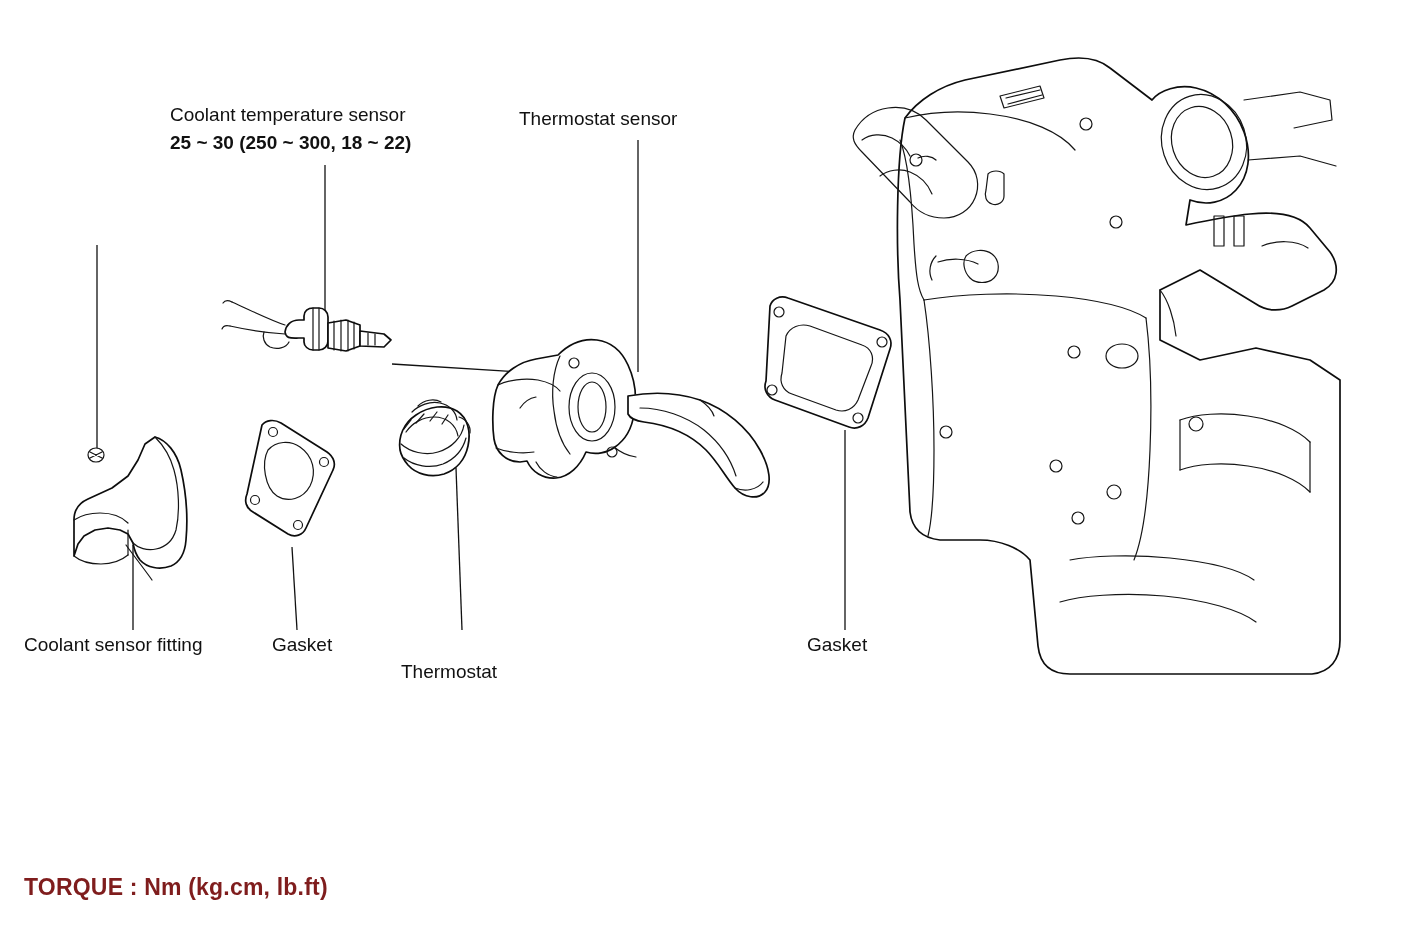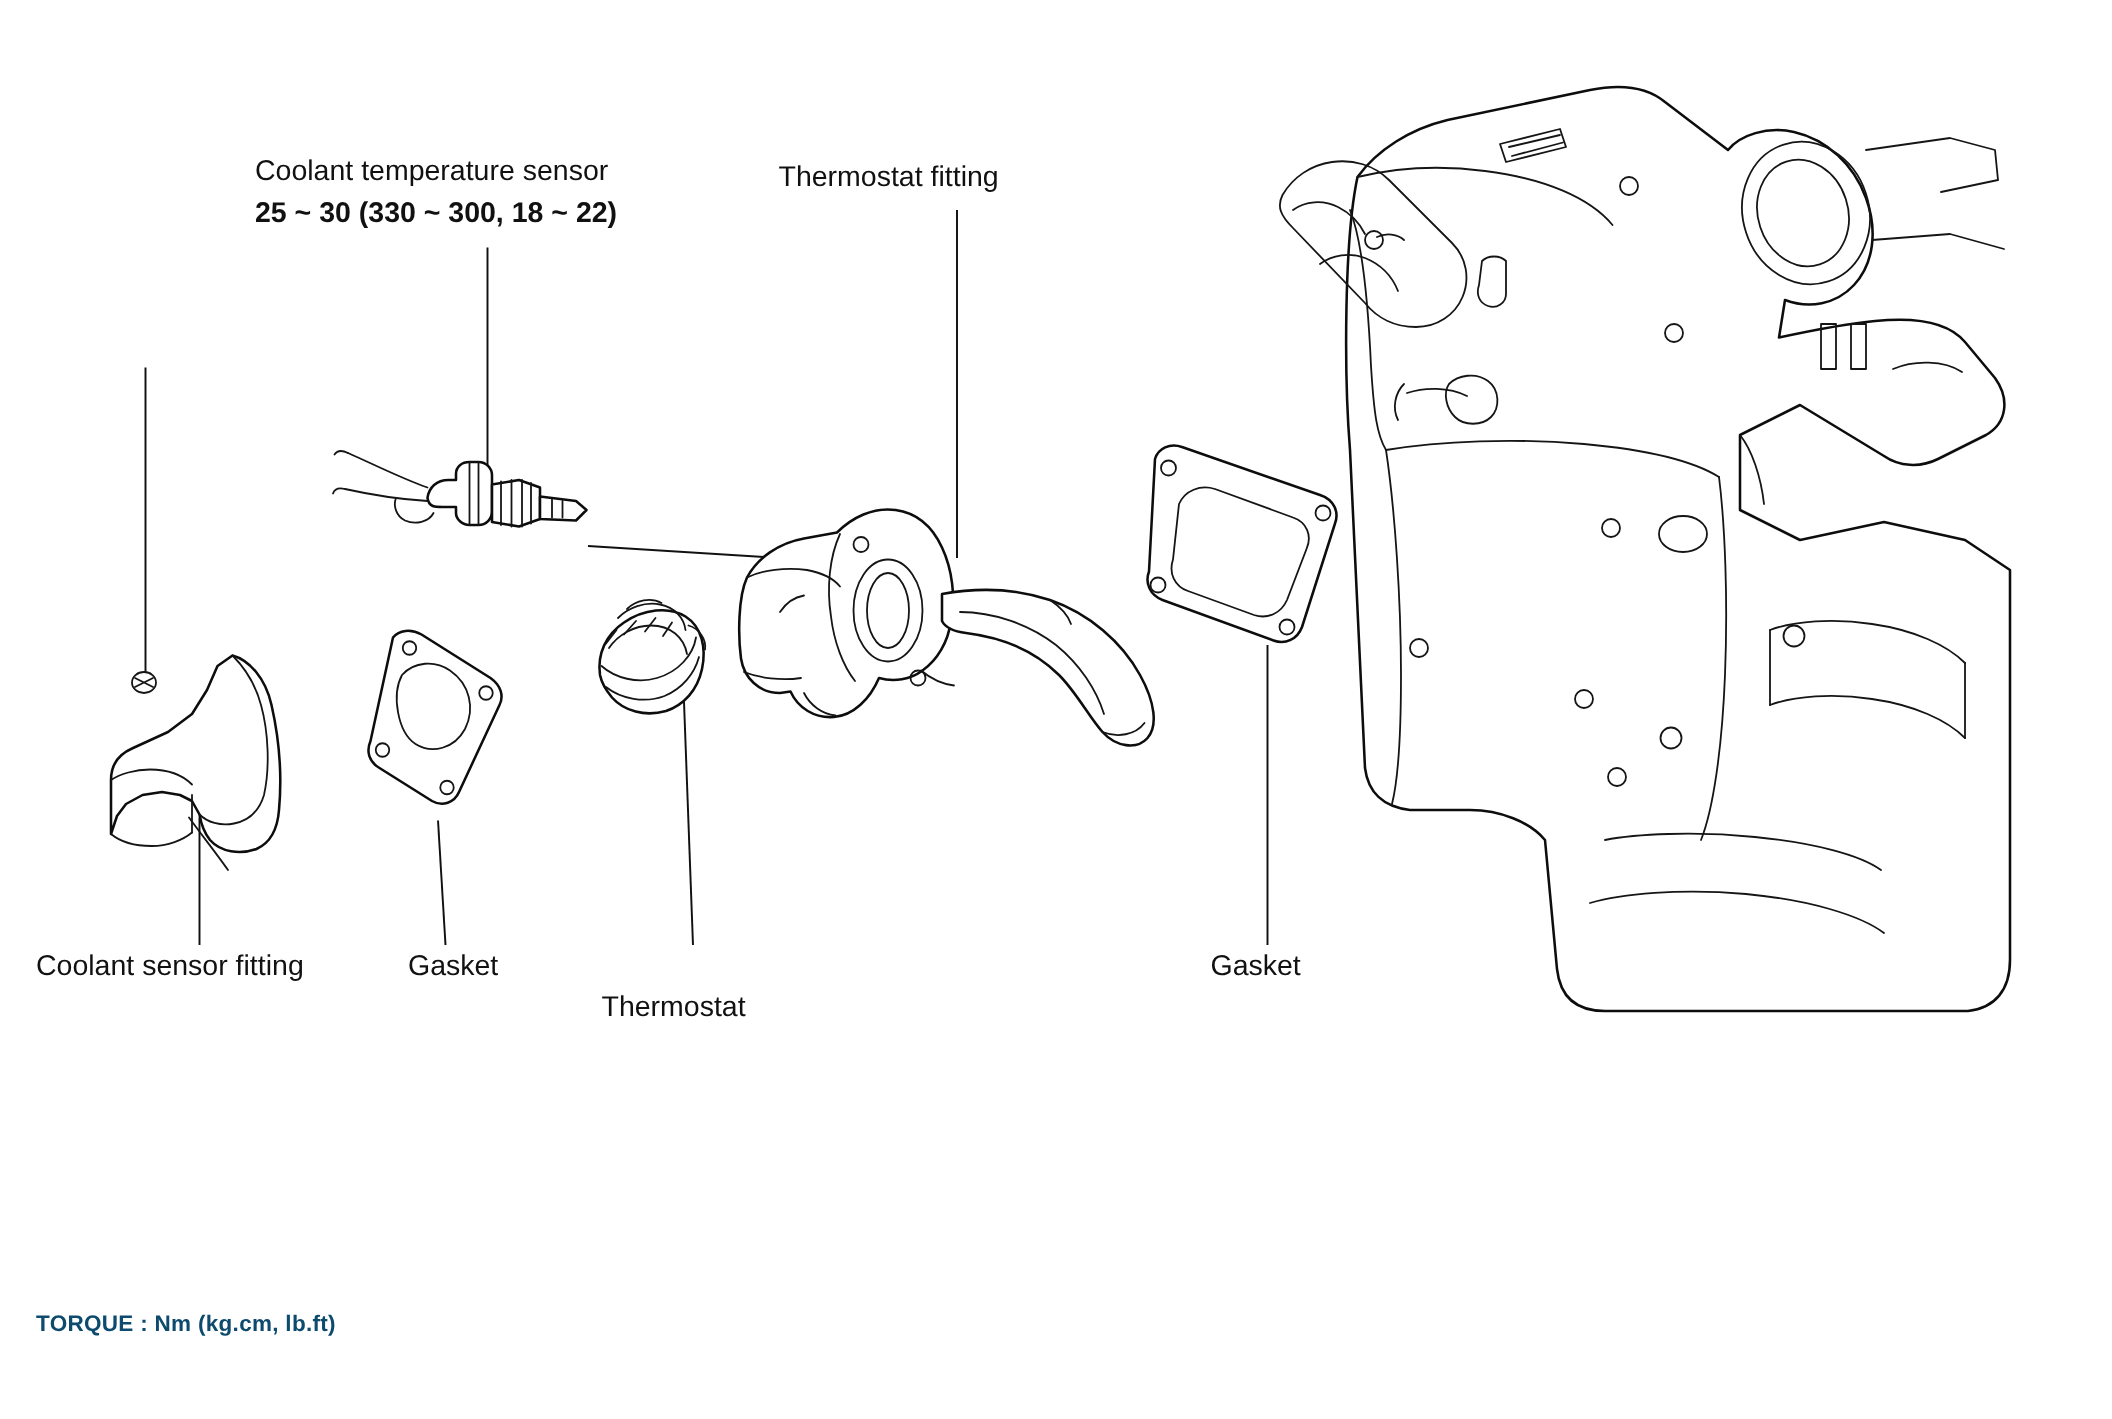--- a/index.html
+++ b/index.html
@@ -24,24 +24,24 @@
     color: #111111;
     white-space: pre;
   }
   .lbl.bold {
     font-weight: bold;
   }
   .torque-note {
     position: absolute;
     left: 24px;
     top: 874px;
-    font-size: 15px;
+    font-size: 23px;
     font-weight: bold;
     letter-spacing: 0.2px;
-    color: #0c4a6e;
+    color: #7f1d1d;
     white-space: pre;
   }
   svg.art {
     position: absolute;
     left: 0;
     top: 0;
     width: 1408px;
     height: 946px;
   }
   .stroke {
@@ -226,23 +226,23 @@
       <path class="stroke-thin" d="M1000 96 L1040 86 L1044 98 L1004 108 Z"></path>
       <path class="stroke-thin" d="M1006 98 L1040 90 M1008 104 L1042 95"></path>
       <path class="stroke-thin" d="M1214 216 L1224 216 L1224 246 L1214 246 Z"></path>
       <path class="stroke-thin" d="M1234 216 L1244 216 L1244 246 L1234 246 Z"></path>
       <path class="stroke-thin" d="M936 256 C930 262 928 272 932 280"></path>
     </g>
   </svg>
 
 
   <div class="lbl" style="left:170px; top:102px;">Coolant temperature sensor</div>
-  <div class="lbl bold" style="left:170px; top:130px;">25 ~ 30 (330 ~ 300, 18 ~ 22)</div>
-
-  <div class="lbl" style="left:519px; top:106px;">Thermostat fitting</div>
+  <div class="lbl bold" style="left:170px; top:130px;">25 ~ 30 (250 ~ 300, 18 ~ 22)</div>
+
+  <div class="lbl" style="left:519px; top:106px;">Thermostat sensor</div>
 
   <div class="lbl" style="left:24px; top:632px;">Coolant sensor fitting</div>
   <div class="lbl" style="left:272px; top:632px;">Gasket</div>
   <div class="lbl" style="left:401px; top:632px;margin-top:27px;">Thermostat</div>
   <div class="lbl" style="left:807px; top:632px;">Gasket</div>
 
   <div class="torque-note">TORQUE : Nm (kg.cm, lb.ft)</div>
 
 </div>
 

